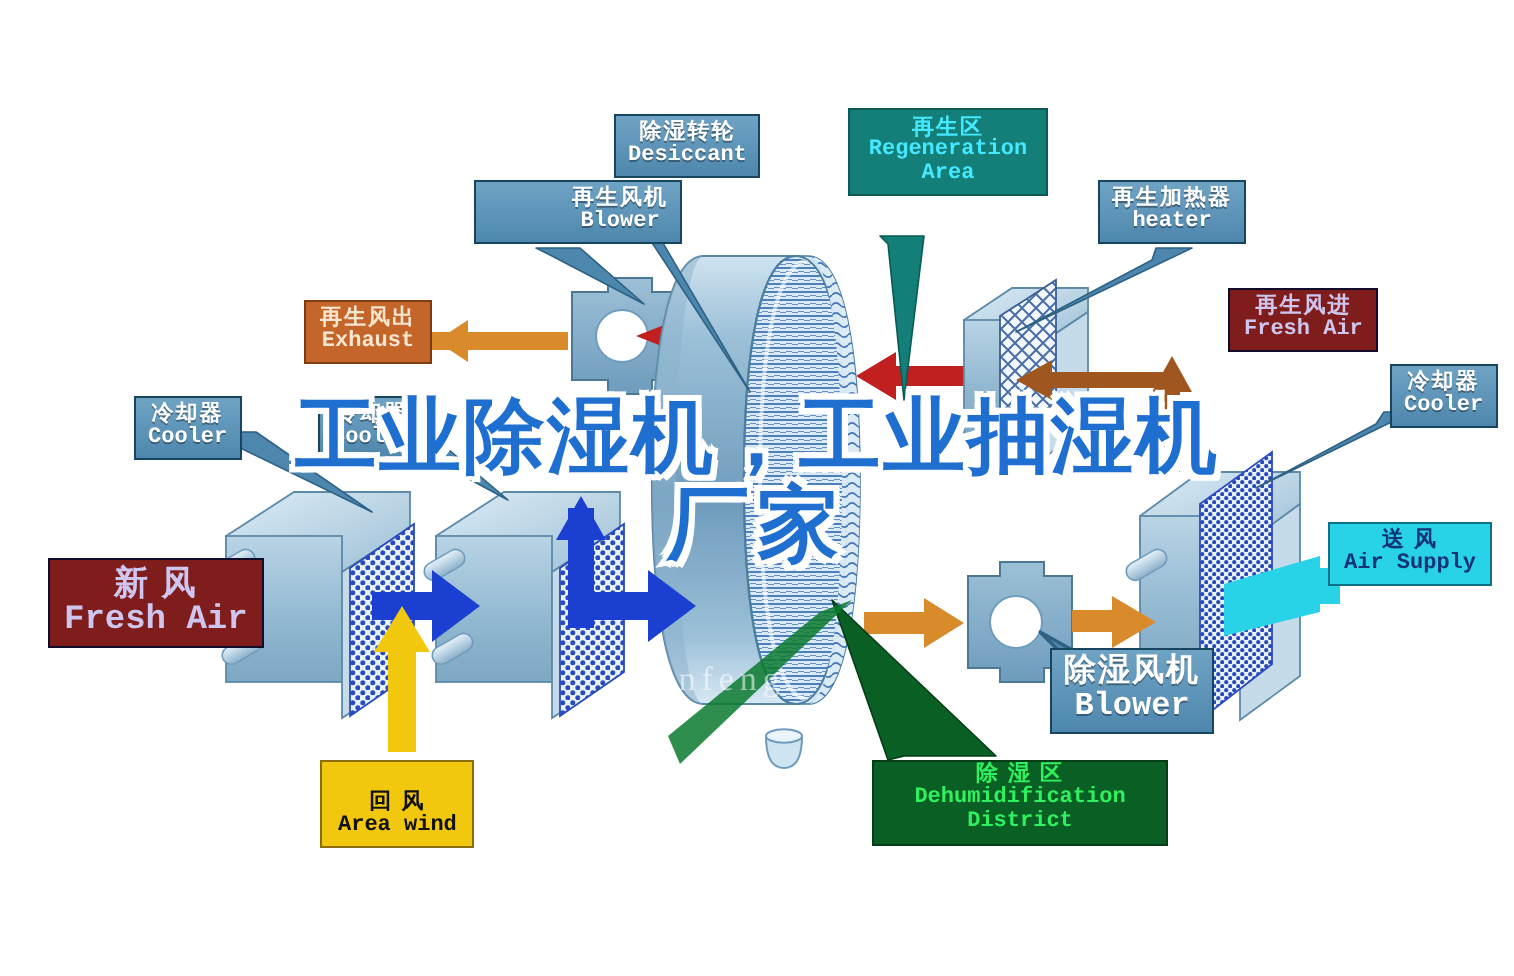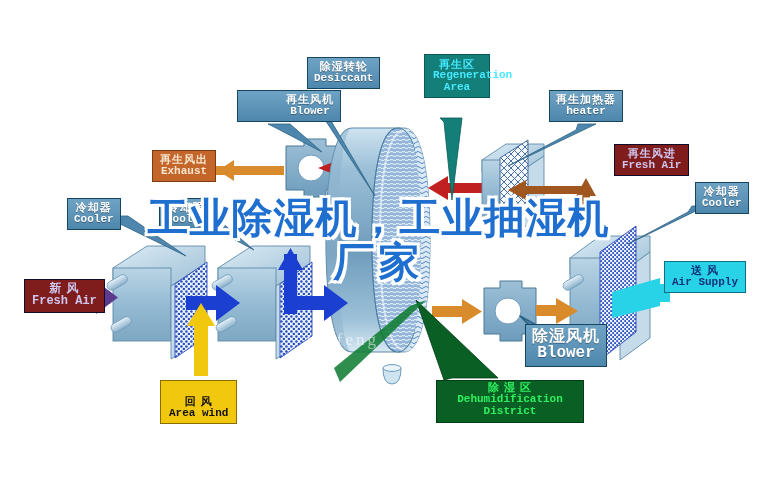--- a/index.html
+++ b/index.html
@@ -106,21 +106,21 @@
     paint-order:stroke fill;
     text-shadow:
        2px 0 0 #fff,-2px 0 0 #fff,0 2px 0 #fff,0 -2px 0 #fff,
        2px 2px 0 #fff,-2px 2px 0 #fff,2px -2px 0 #fff,-2px -2px 0 #fff,
        3px 3px 0 #fff,-3px 3px 0 #fff,3px -3px 0 #fff,-3px -3px 0 #fff;
   }
   #watermark .l2{letter-spacing:4px;}
 
   #brandmark{
     position:absolute;
-    left:306px; top:330px;
+    left:320px; top:330px;
     font-family:"Liberation Serif", serif;
     font-size:17px;
     color:rgba(255,255,255,.55);
     letter-spacing:3px;
     z-index:25;
     pointer-events:none;
   }
 </style>
 </head>
 <body>
@@ -338,21 +338,21 @@
   <div class="label bx-blue" style="left:288px;top:57px;font-size:11px;">
     <span class="cn">除湿转轮</span>
     <span class="en">Desiccant</span>
   </div>
 
   <div class="label bx-blue" style="left:218px;top:90px;font-size:11px;padding-left:48px;">
     <span class="cn">再生风机</span>
     <span class="en">Blower</span>
   </div>
 
-  <div class="label bx-teal" style="left:424px;top:54px;font-size:11px;width:66px;white-space:normal;">
+  <div class="label bx-teal" style="left:424px;top:54px;font-size:11px;width:100px;white-space:normal;">
     <span class="cn">再生区</span>
     <span class="en" style="white-space:normal;line-height:1.05;">Regeneration Area</span>
   </div>
 
   <div class="label bx-blue" style="left:530px;top:90px;font-size:11px;">
     <span class="cn">再生加热器</span>
     <span class="en">heater</span>
   </div>
 
   <div class="label bx-orange" style="left:152px;top:150px;font-size:11px;">
@@ -373,21 +373,21 @@
   <div class="label bx-blue" style="left:140px;top:198px;font-size:11px;">
     <span class="cn">冷却器</span>
     <span class="en">Cooler</span>
   </div>
 
   <div class="label bx-blue" style="left:676px;top:182px;font-size:11px;">
     <span class="cn">冷却器</span>
     <span class="en">Cooler</span>
   </div>
 
-  <div class="label bx-purple" style="left:4px;top:279px;font-size:12px;">
+  <div class="label bx-purple" style="left:4px;top:279px;font-size:17px;">
     <span class="cn">新   风</span>
     <span class="en">Fresh Air</span>
   </div>
 
   <div class="label bx-yellow" style="left:160px;top:380px;font-size:11px;">
     <span class="cn">回   风</span>
     <span class="en">Area wind</span>
   </div>
 
   <div class="label bx-cyan" style="left:664px;top:261px;font-size:11px;">

